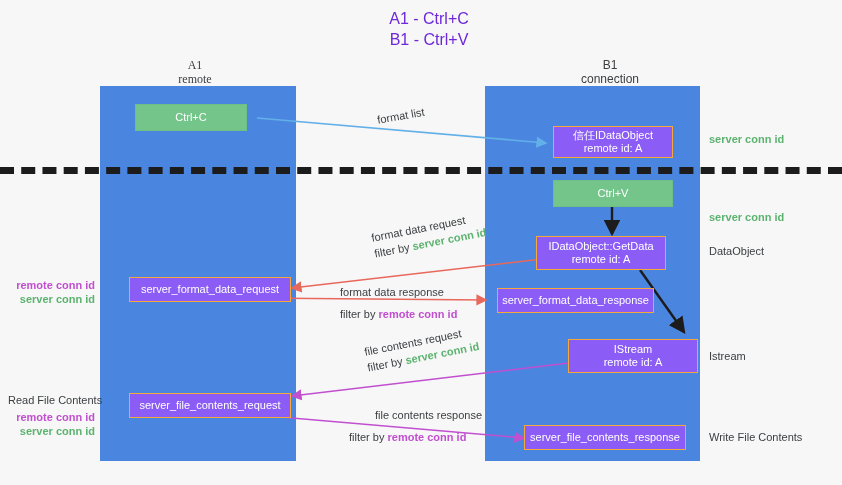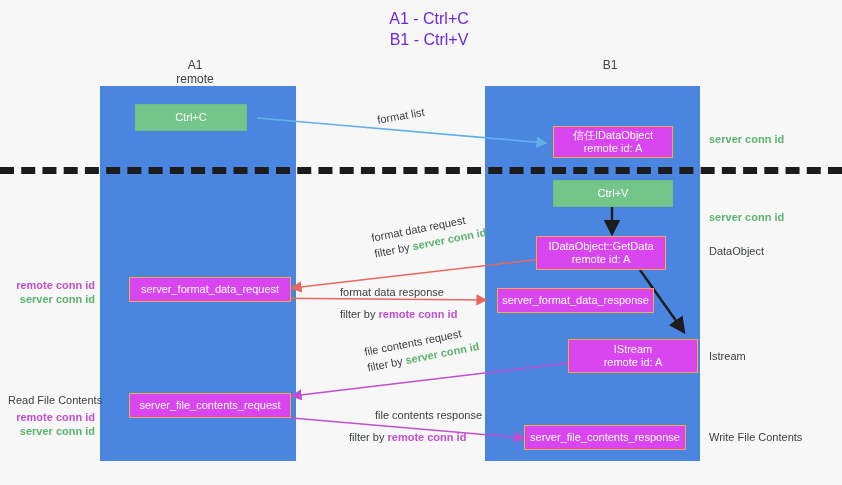--- a/index.html
+++ b/index.html
@@ -35,21 +35,21 @@
   }
 
   
   .node{
     box-sizing:border-box;
     display:flex;align-items:center;justify-content:center;
     text-align:center;
     font-size:11px;color:#ffffff;line-height:13px;
   }
   .node.green{background:#74c58a;border:1px solid #6fbf85;}
-  .node.orange{background:#d946ef;border:1px solid #f7a83a;}
+  .node.orange{background:#8b5cf6;border:1px solid #f7a83a;}
 
   
   .side-label{font-size:11px;line-height:14px;}
   .green-t{color:#5cb36f;font-weight:bold;}
   .magenta-t{color:#c14fd0;font-weight:bold;}
   .dark-t{color:#3c4043;}
   .right-label{font-size:11px;color:#3c4043;}
 
   
   .edge-label{
@@ -63,26 +63,27 @@
 </head>
 <body>
 
 <div id="stage">
 
   <div class="abs title">
     <div>A1 - Ctrl+C</div>
     <div>B1 - Ctrl+V</div>
   </div>
 
-  <div class="abs col-head" style="left:130px;top:58px;width:130px;">
+  <div class="abs col-head" style="left:130px;top:58px;width:130px;font-family:Liberation Serif, serif;">
     <span>A1</span>
     <span class="sub">remote</span>
   </div>
   <div class="abs col-head" style="left:545px;top:58px;width:130px;">
     <span>B1</span>
+    <span class="sub">connection</span>
   </div>
 
   <div class="abs lane" style="left:100px;top:86px;width:196px;height:375px;"></div>
   <div class="abs lane" style="left:485px;top:86px;width:215px;height:375px;"></div>
 
   <svg class="overlay">
     <defs>
       <marker id="ah-blue" markerWidth="7" markerHeight="7" refX="6" refY="3.5" orient="auto">
         <polygon points="0,0 7,3.5 0,7" fill="#63b0e8"></polygon>
       </marker>

